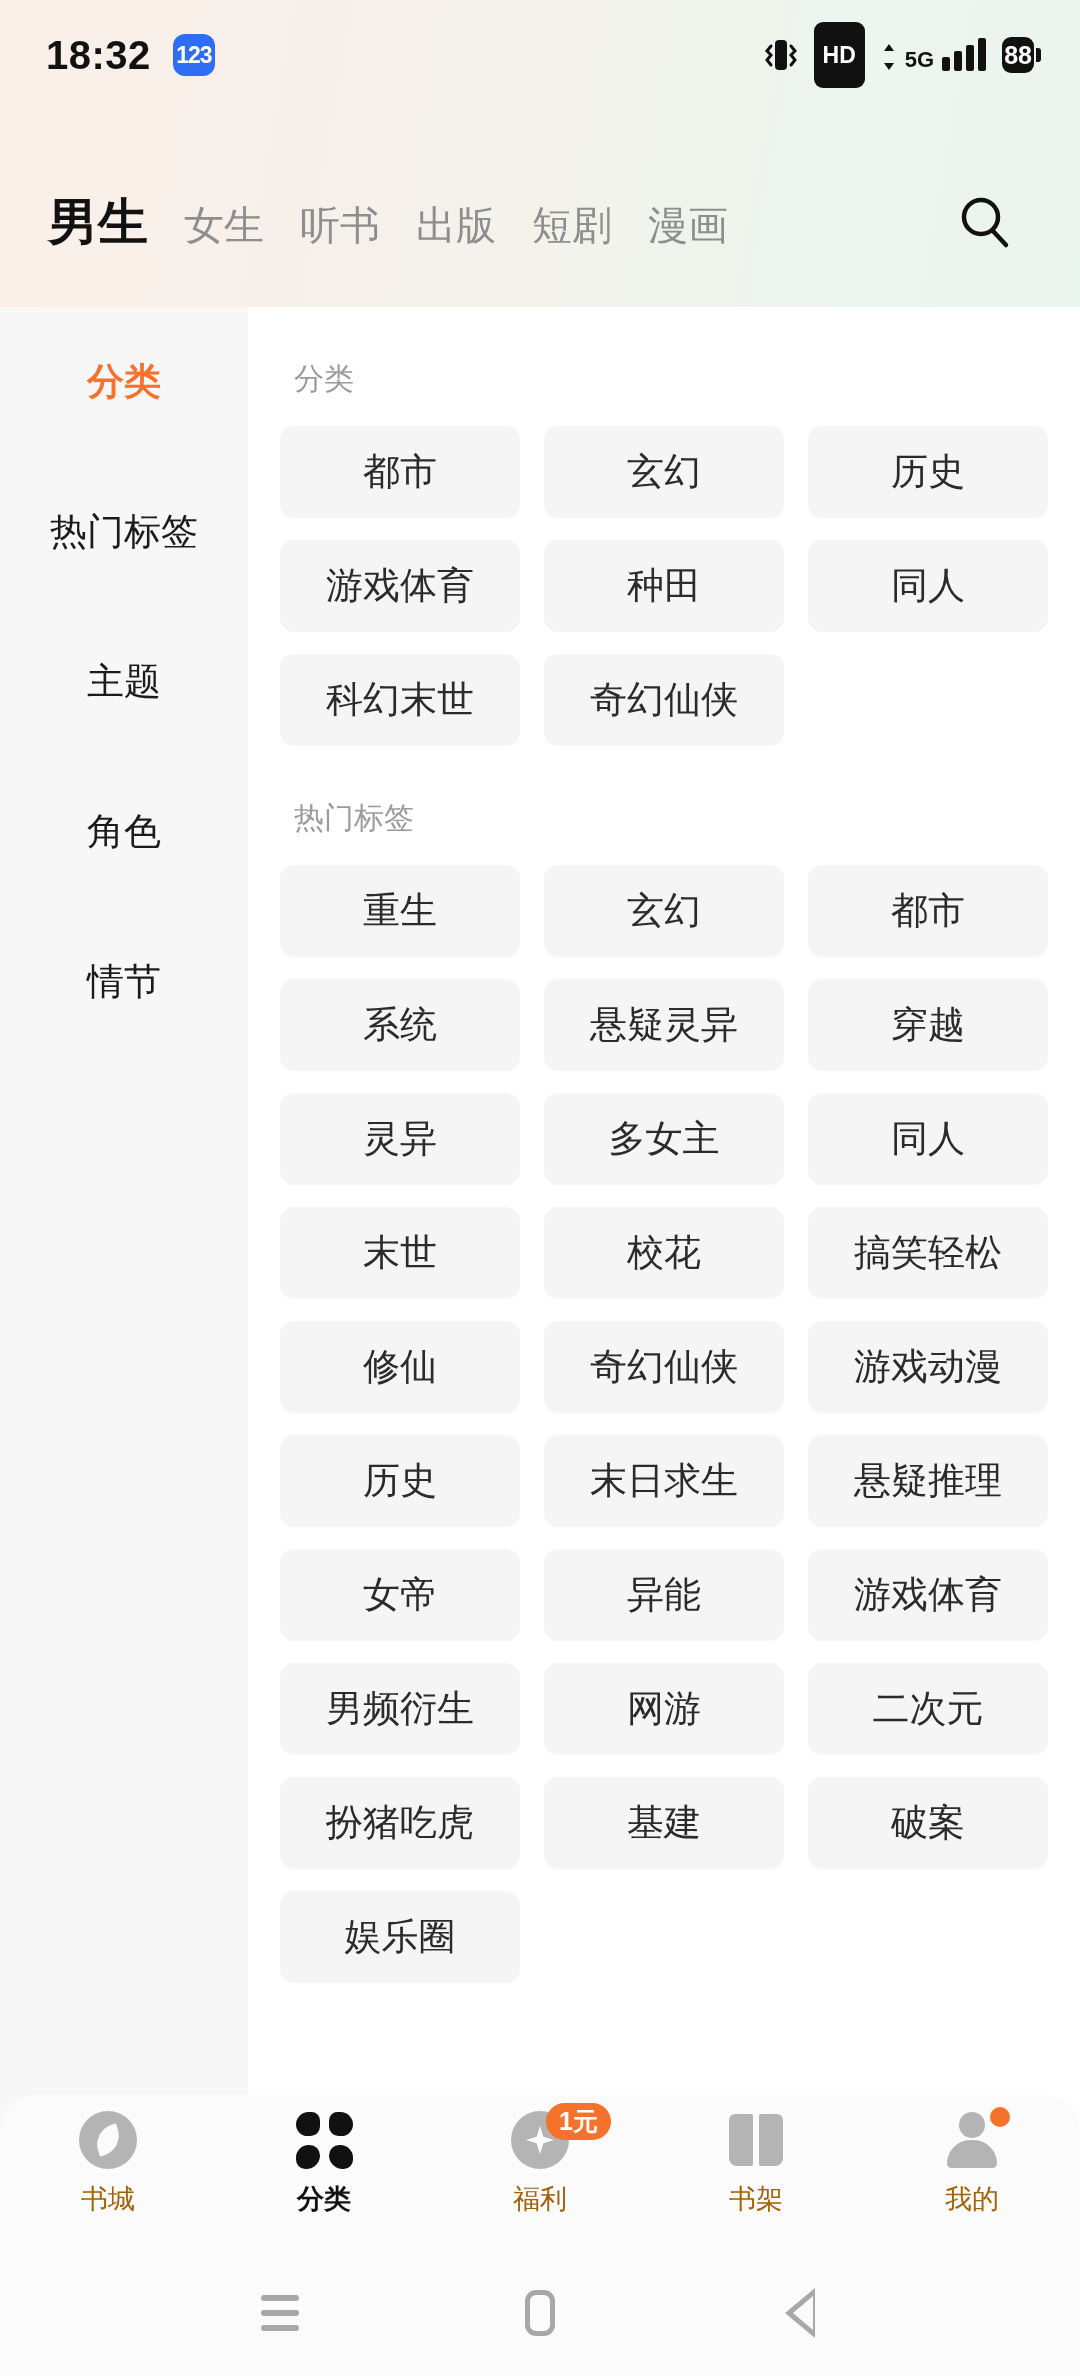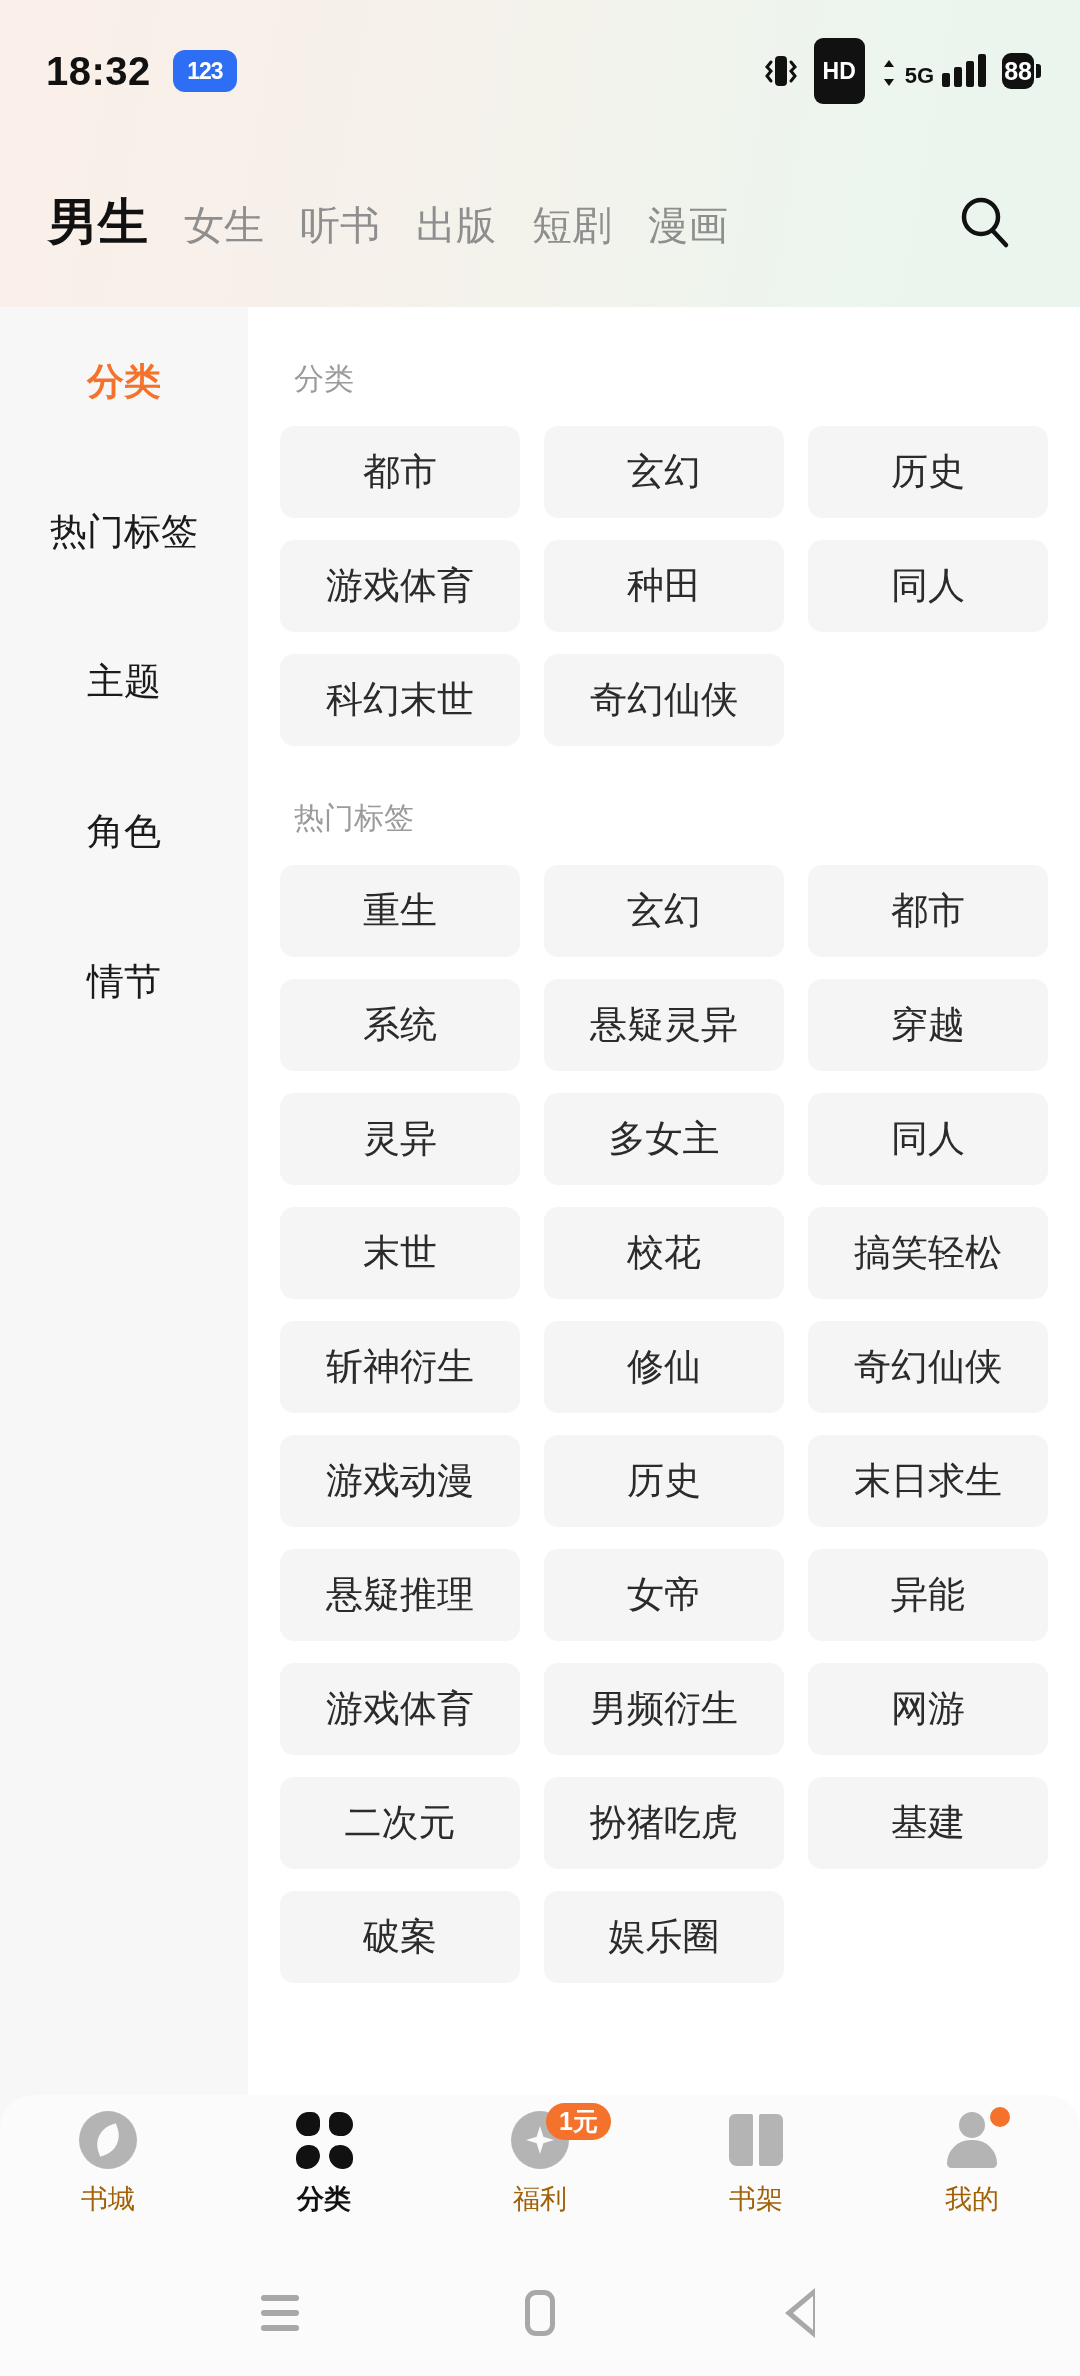--- a/index.html
+++ b/index.html
@@ -15,26 +15,25 @@
   #backdrop{
     position:absolute; left:0; top:0; width:1080px; height:340px;
     background:linear-gradient(100deg,#fbefe9 0%,#f7f0ea 28%,#f2f3ec 55%,#ecf5ee 78%,#eaf5ee 100%);
   }
 
   
   #statusbar{
     position:absolute; left:0; top:0; width:1080px; height:110px;
     display:flex; align-items:center; justify-content:space-between;
     padding:0 46px;
-    margin-top:16px;
   }
   .sb-left{ display:flex; align-items:center; gap:22px; }
   #clock{ font-size:40px; font-weight:700; color:#111; letter-spacing:.5px; }
   #app-badge{
-    width:64px; height:42px; border-radius:12px; background:#2d6ef5;
+    width:42px; height:42px; border-radius:12px; background:#2d6ef5;
     color:#fff; font-size:23px; font-weight:700; letter-spacing:-1px;
     display:flex; align-items:center; justify-content:center;
   }
   .sb-right{ display:flex; align-items:center; gap:16px; }
   .sb-ico{ display:flex; align-items:center; }
   #hd-chip{
     background:#111; color:#fff; border-radius:9px;
     font-size:23px; font-weight:700; padding:20px 9px; line-height:1.15;
   }
   .net-wrap{ display:flex; align-items:flex-end; gap:8px; }
@@ -247,21 +246,20 @@
       <div class="chip">都市</div>
       <div class="chip">系统</div>
       <div class="chip">悬疑灵异</div>
       <div class="chip">穿越</div>
       <div class="chip">灵异</div>
       <div class="chip">多女主</div>
       <div class="chip">同人</div>
       <div class="chip">末世</div>
       <div class="chip">校花</div>
       <div class="chip">搞笑轻松</div>
-      <div class="chip">斩神衍生</div>
       <div class="chip">修仙</div>
       <div class="chip">奇幻仙侠</div>
       <div class="chip">游戏动漫</div>
       <div class="chip">历史</div>
       <div class="chip">末日求生</div>
       <div class="chip">悬疑推理</div>
       <div class="chip">女帝</div>
       <div class="chip">异能</div>
       <div class="chip">游戏体育</div>
       <div class="chip">男频衍生</div>

